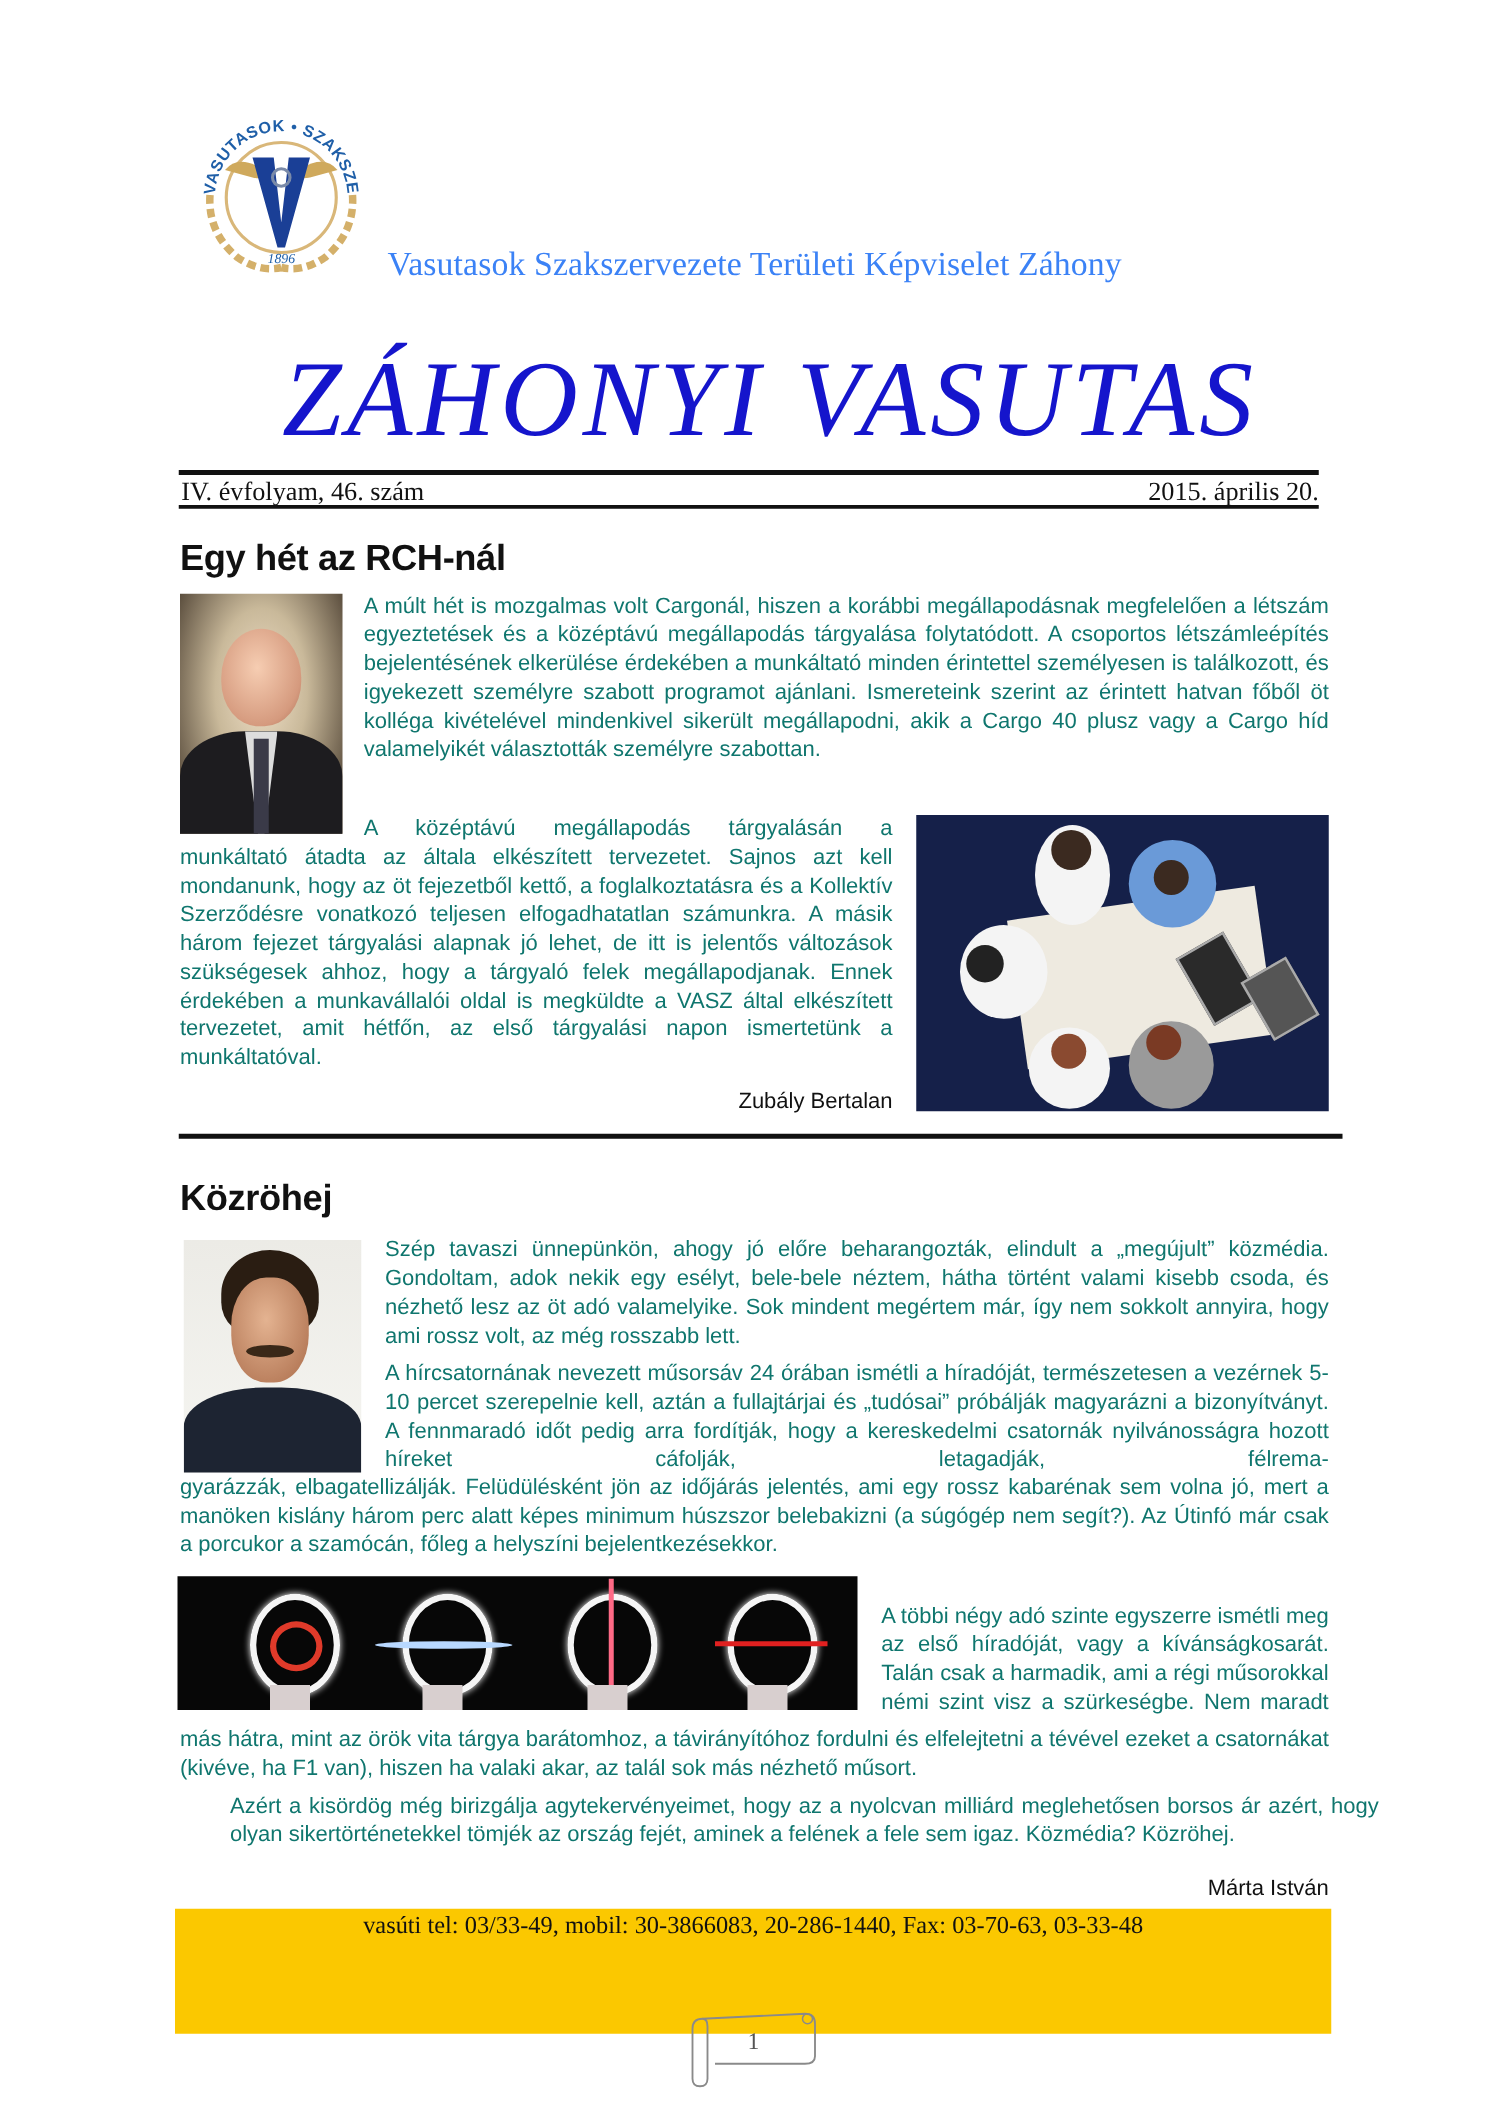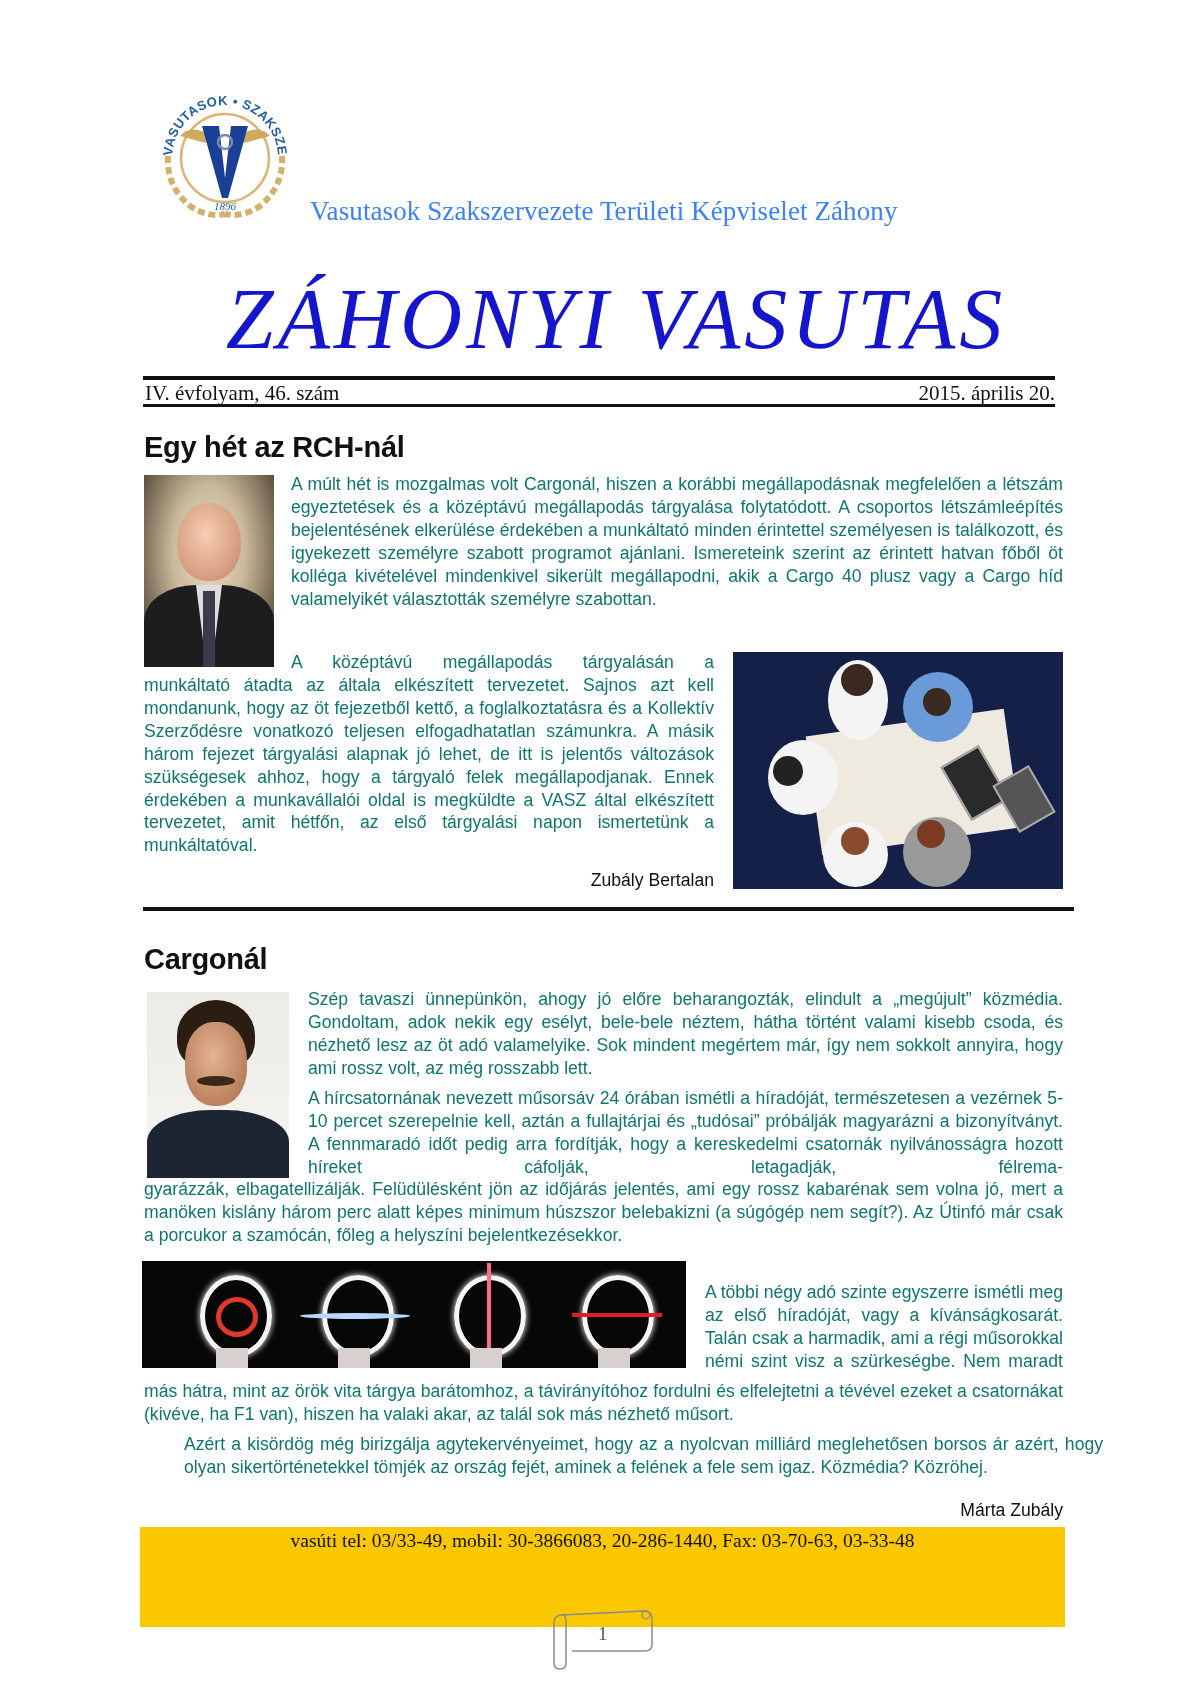--- a/index.html
+++ b/index.html
@@ -126,21 +126,21 @@
   <div class="person" style="left:90px;top:170px;width:65px;height:65px;"></div>
   <div class="head" style="left:108px;top:175px;width:28px;height:28px;background:#8a4a30;"></div>
   <div class="person" style="left:170px;top:165px;width:68px;height:70px;background:#9a9a9a;"></div>
   <div class="head" style="left:184px;top:168px;width:28px;height:28px;background:#7a3a24;"></div>
   <div class="laptop" style="left:220px;top:100px;width:40px;height:58px;"></div>
   <div class="laptop" style="left:270px;top:120px;width:38px;height:50px;background:#555;"></div>
 </div>
 
 <div class="abs divider"></div>
 
-<h2 class="abs h-koz">Cargonál</h2>
+<h2 class="abs h-koz">Közröhej</h2>
 
 <div class="abs photo p2">
   <div class="jacket"></div>
     <div class="hair"></div>
     <div class="face"></div>
     <div class="mous"></div>
 </div>
 
 <p class="abs para k1">Szép tavaszi ünnepünkön, ahogy jó előre beharangozták, elindult a „megújult” közmédia. Gondoltam, adok nekik egy esélyt, bele-bele néztem, hátha történt valami kisebb csoda, és nézhető lesz az öt adó valamelyike. Sok mindent megértem már, így nem sokkolt annyira, hogy ami rossz volt, az még rosszabb lett.</p>
 <p class="abs para k2" style="text-align-last:justify;">A hírcsatornának nevezett műsorsáv 24 órában ismétli a híradóját, természetesen a vezérnek 5-10 percet szerepelnie kell, aztán a fullajtárjai és „tudósai” próbálják magyarázni a bizonyítványt. A fennmaradó időt pedig arra fordítják, hogy a kereskedelmi csatornák nyilvánosságra hozott híreket cáfolják, letagadják, félrema-</p>
@@ -157,21 +157,21 @@
   <div class="sig" style="left:345px;top:2px;width:4px;height:96px;background:#ff6a86;"></div>
   <div class="stand" style="left:328px;"></div>
   <div class="ring" style="left:440px;"></div>
   <div class="sig" style="left:430px;top:52px;width:90px;height:4px;background:#e02020;"></div>
   <div class="stand" style="left:456px;"></div>
 </div>
 
 <p class="abs para k3" style="text-align-last:justify;margin-top:16px;">A többi négy adó szinte egyszerre ismétli meg az első híradóját, vagy a kívánságkosarát. Talán csak a harmadik, ami a régi műsorokkal némi szint visz a szürkeségbe. Nem maradt</p>
 <p class="abs para k3b last">más hátra, mint az örök vita tárgya barátomhoz, a távirányítóhoz fordulni és elfelejtetni a tévével ezeket a csatornákat (kivéve, ha F1 van), hiszen ha valaki akar, az talál sok más nézhető műsort.</p>
 <p class="abs para k4 last">Azért a kisördög még birizgálja agytekervényeimet, hogy az a nyolcvan milliárd meglehetősen borsos ár azért, hogy olyan sikertörténetekkel tömjék az ország fejét, aminek a felének a fele sem igaz. Közmédia? Közröhej.</p>
-<div class="abs author2">Márta Zubály</div>
+<div class="abs author2">Márta István</div>
 
 <div class="abs footer serif">
   <div>vasúti tel: 03/33-49, mobil: 30-3866083, 20-286-1440, Fax: 03-70-63, 03-33-48</div>
 </div>
 
 <div class="abs scroll">
   <svg width="112" height="66" viewBox="0 0 112 66">
     <path d="M14,10 L96,6 Q104,6 104,14 L104,40 Q104,46 96,46 L24,46" fill="none" stroke="#8a8a8a" stroke-width="1.5"></path>
     <path d="M14,10 Q6,10 6,18 L6,58 Q6,64 12,64 Q18,64 18,58 L18,16 Q18,10 14,10" fill="none" stroke="#8a8a8a" stroke-width="1.5"></path>
     <circle cx="98" cy="10" r="4" fill="none" stroke="#8a8a8a" stroke-width="1.2"></circle>

